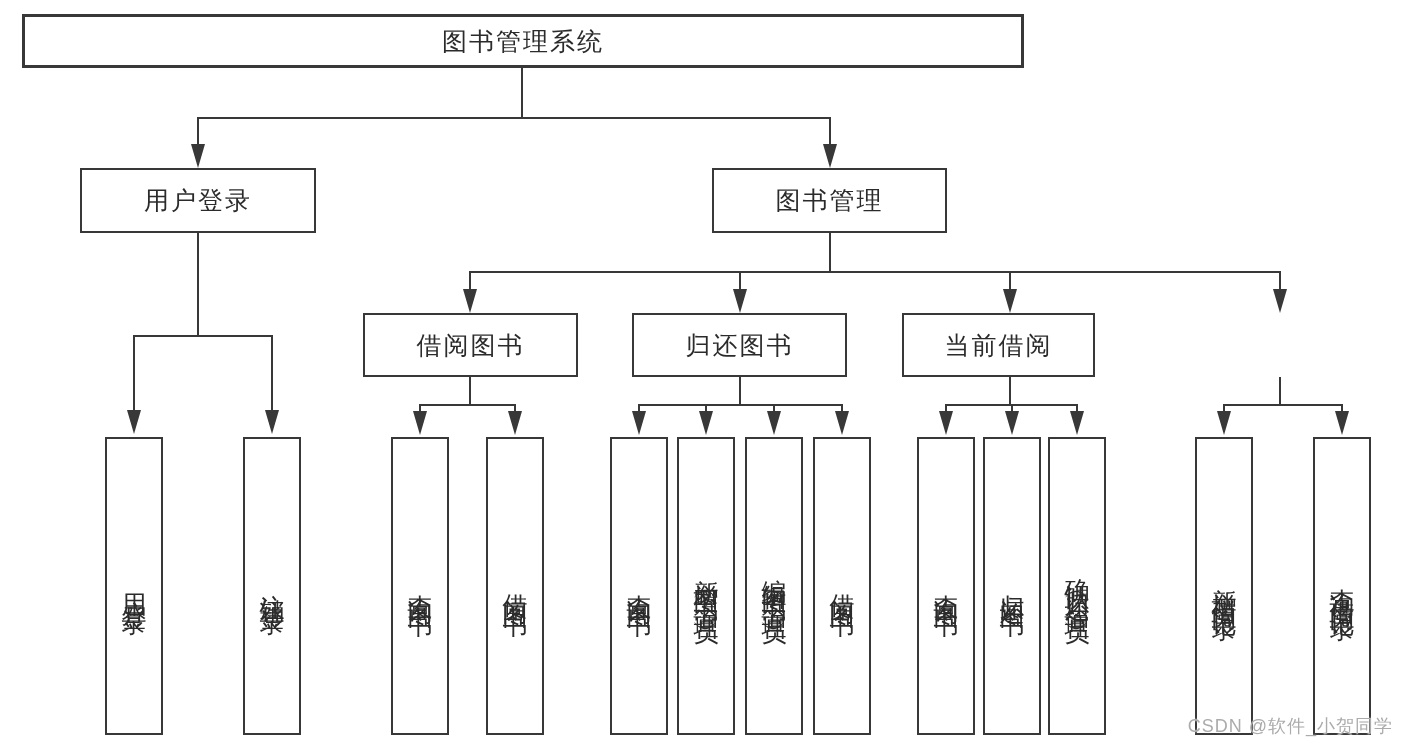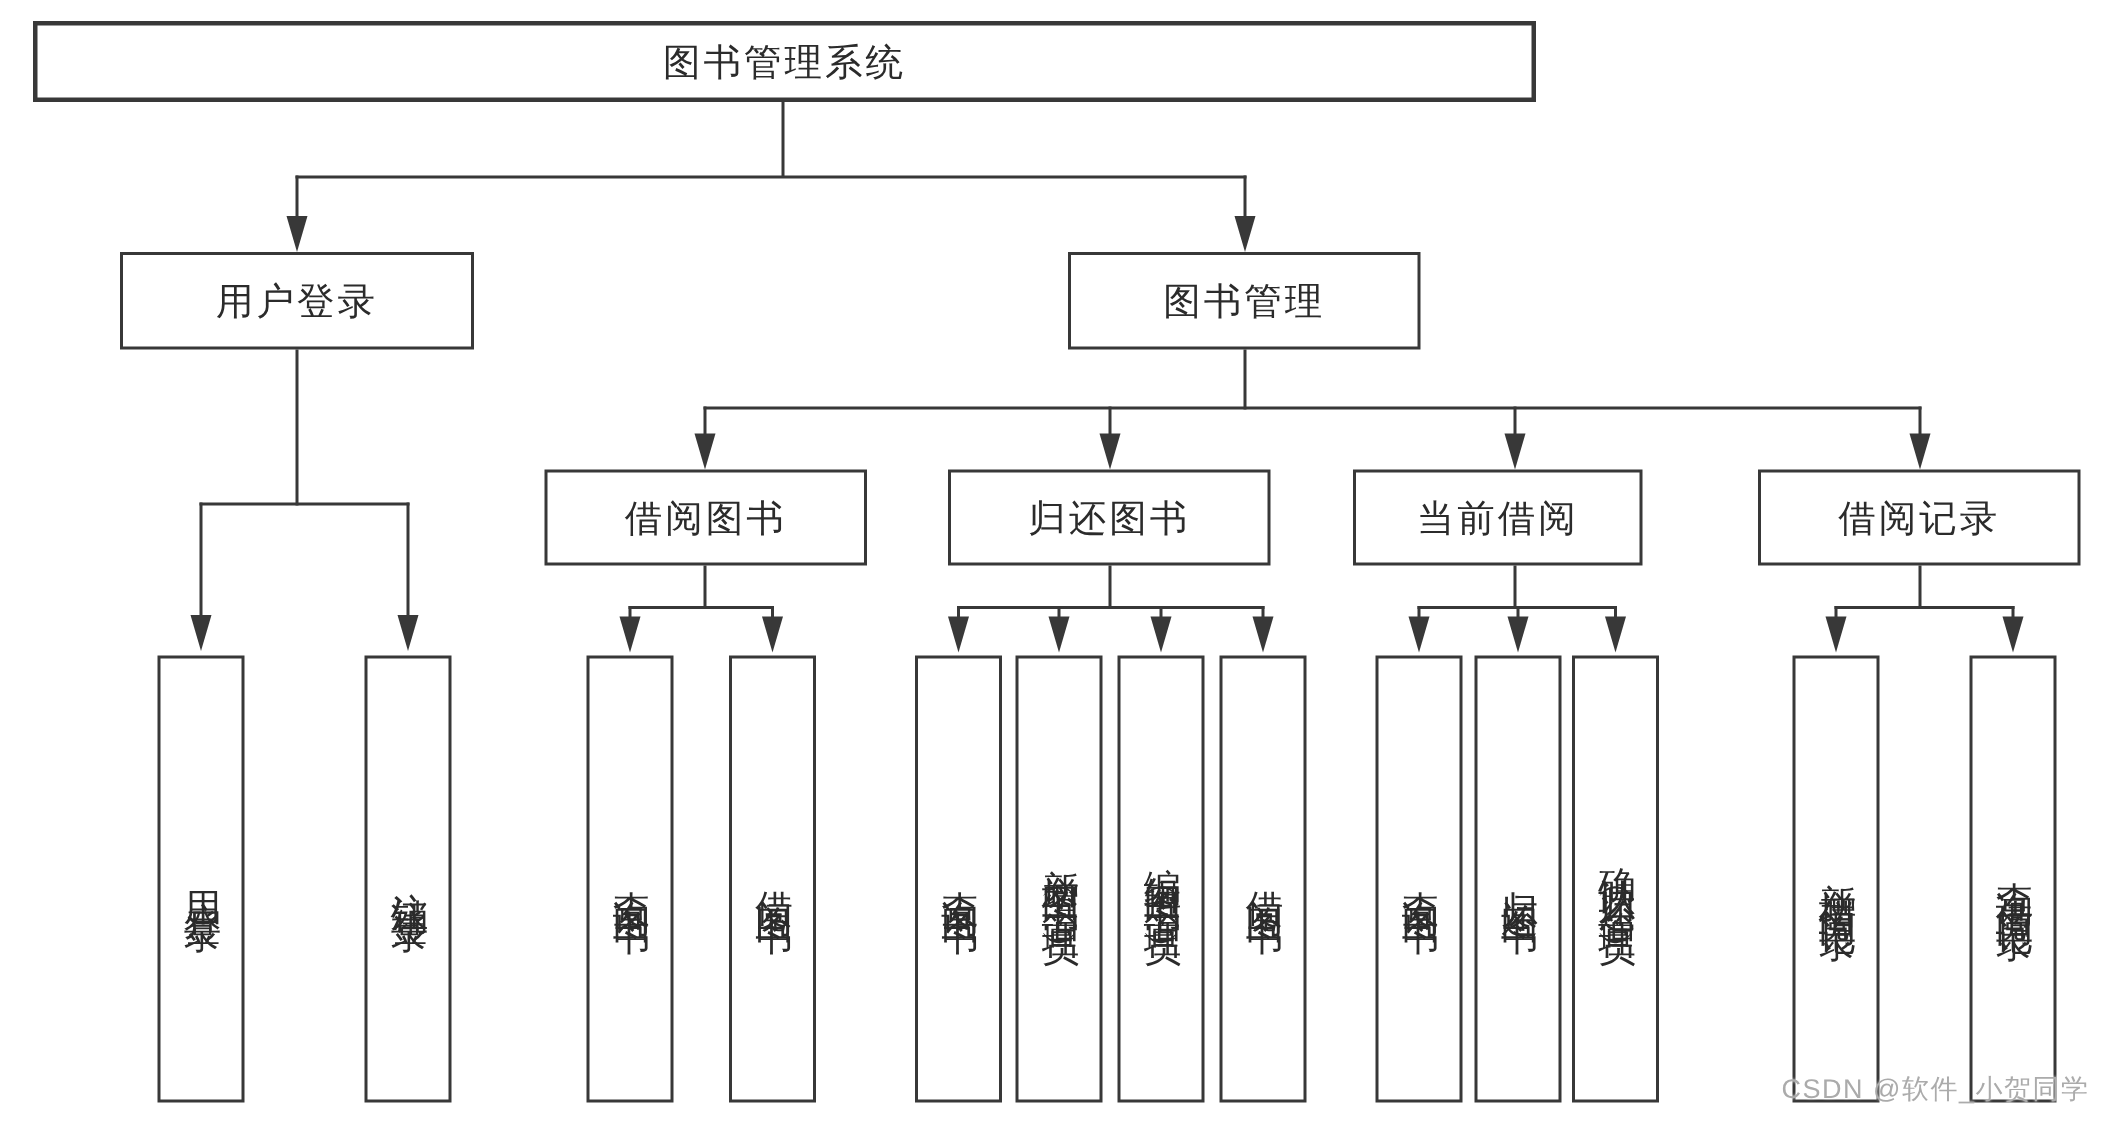--- a/index.html
+++ b/index.html
@@ -85,21 +85,20 @@
   <div class="vl" style="left:739px;  top:271px; height:20px;"></div>
   <div class="ah" style="left:733px;  top:289px;"></div>
   <div class="vl" style="left:1009px; top:271px; height:20px;"></div>
   <div class="ah" style="left:1003px; top:289px;"></div>
   <div class="vl" style="left:1279px; top:271px; height:20px;"></div>
   <div class="ah" style="left:1273px; top:289px;"></div>
 
   <div class="box" style="left:363px; top:313px; width:215px; height:64px;">借阅图书</div>
   <div class="box" style="left:632px; top:313px; width:215px; height:64px;">归还图书</div>
   <div class="box" style="left:902px; top:313px; width:193px; height:64px;">当前借阅</div>
-  <div class="box" style="left:1172px; top:313px; width:215px; height:64px;">借阅记录</div>
 
   <div class="vl" style="left:469px; top:377px; height:29px;"></div>
   <div class="hl" style="left:419px; top:404px; width:97px;"></div>
   <div class="vl" style="left:419px; top:404px; height:10px;"></div>
   <div class="ah" style="left:413px; top:411px;"></div>
   <div class="vl" style="left:514px; top:404px; height:10px;"></div>
   <div class="ah" style="left:508px; top:411px;"></div>
 
   <div class="vl" style="left:739px; top:377px; height:29px;"></div>
   <div class="hl" style="left:638px; top:404px; width:205px;"></div>

